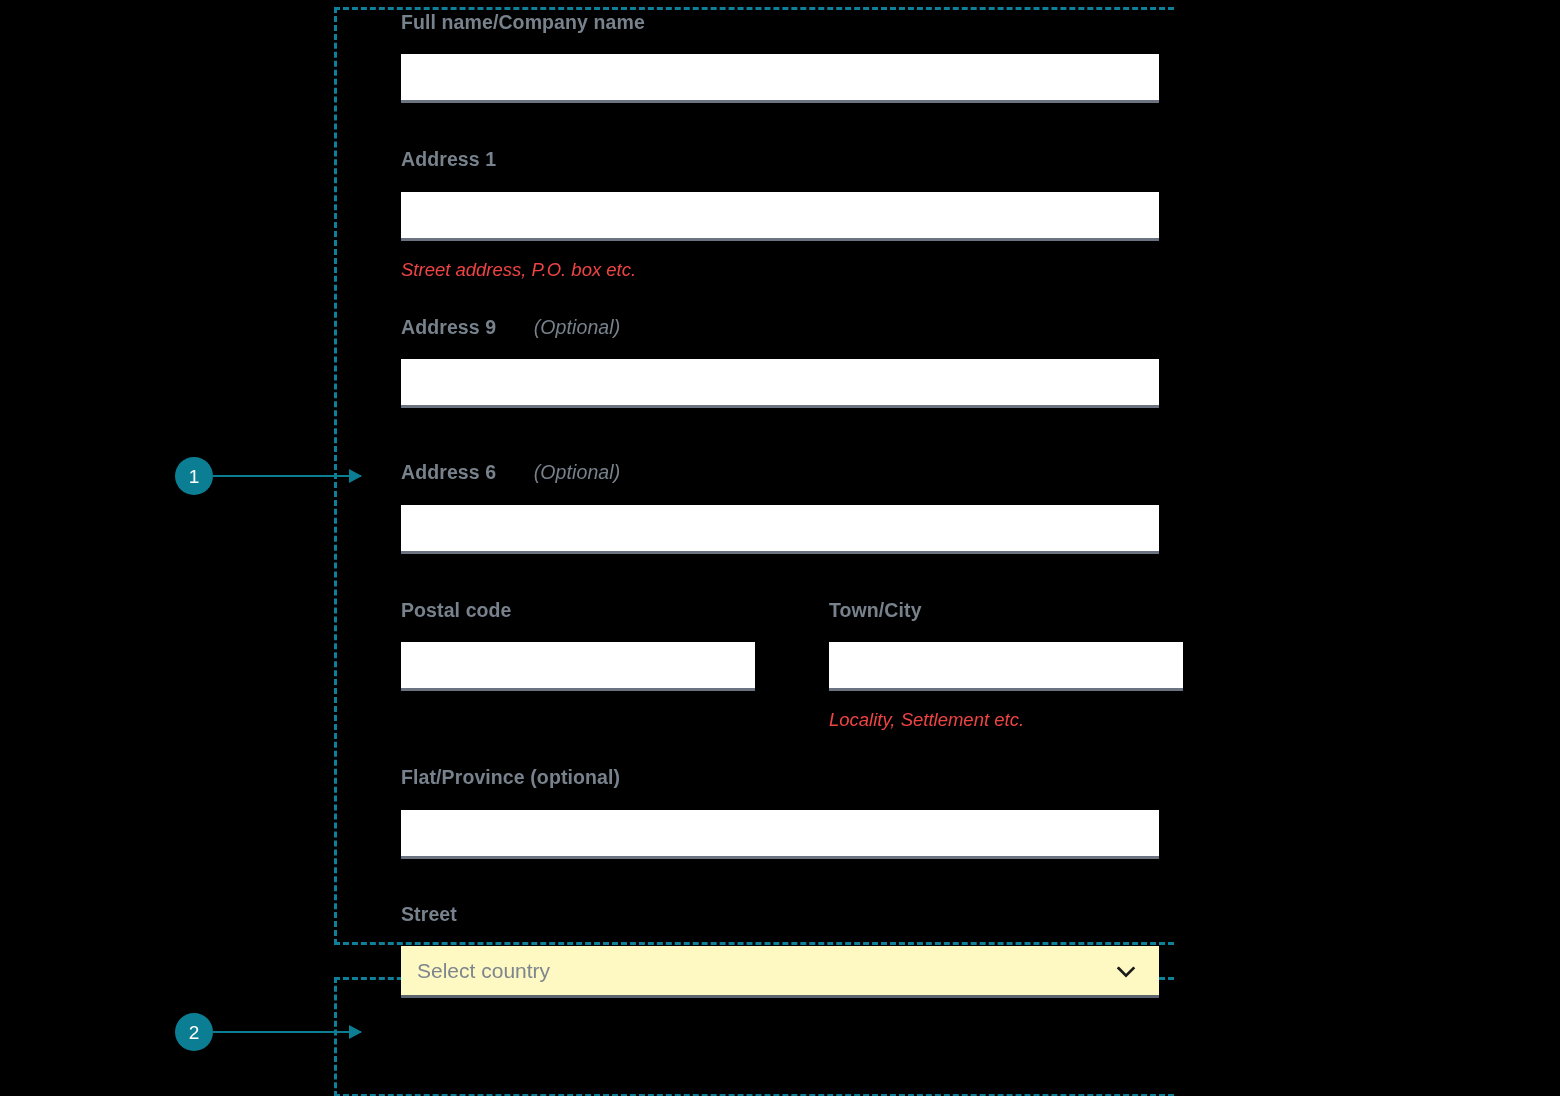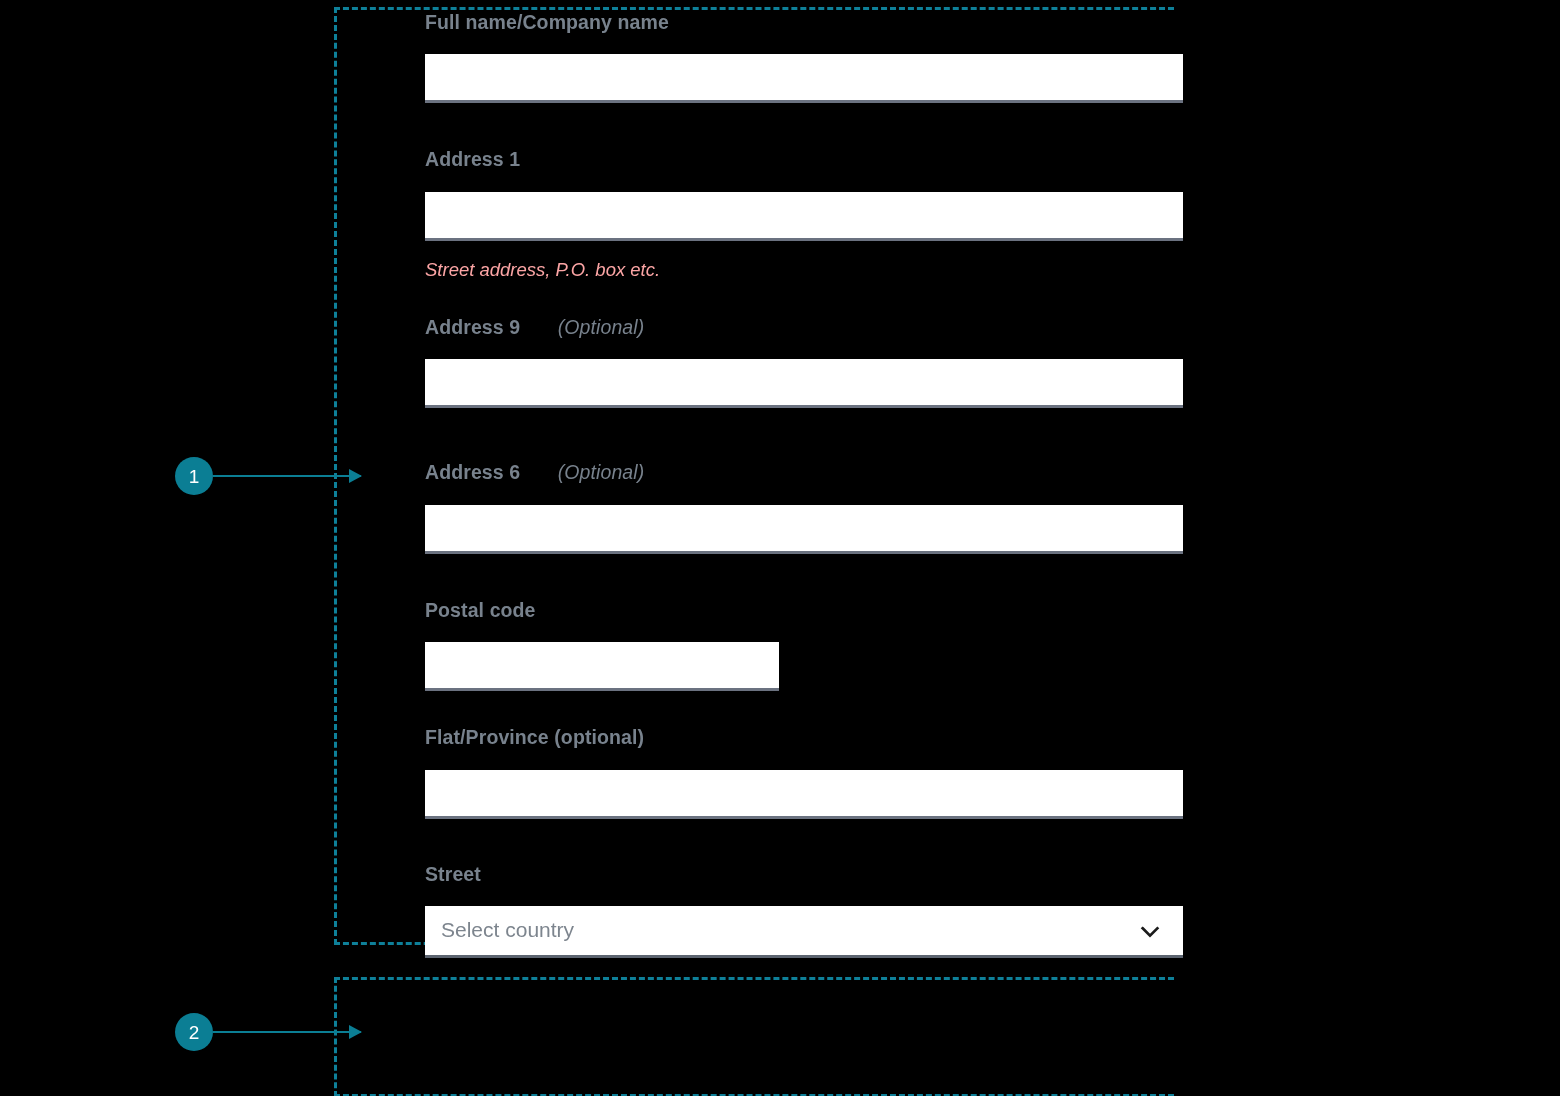--- a/index.html
+++ b/index.html
@@ -77,21 +77,21 @@
     border-left: 13px solid #0b7e94;
   }
   #callout-1 { left: 175px; top: 457px; }
   #callout-1 .callout-arrow { width: 148px; }
   #callout-2 { left: 175px; top: 1013px; }
   #callout-2 .callout-arrow { width: 148px; }
 
   
   #form-panel {
     position: absolute;
-    left: 425px;
+    left: 401px;
     top: 0;
     width: 760px;
   }
   .field-label {
     font-size: 19.5px;
     font-weight: bold;
     color: #78828d;
     letter-spacing: 0.1px;
     line-height: 1.2;
     white-space: nowrap;
@@ -110,40 +110,40 @@
     border-bottom: 3px solid #6b7280;
     font-size: 19px;
     font-family: "Liberation Sans", sans-serif;
     color: #222222;
     padding: 0 12px;
     outline: none;
   }
   .hint {
     font-size: 18.5px;
     font-style: italic;
-    color: #fca5a5;
+    color: #ef4444;
     line-height: 1.2;
     white-space: nowrap;
   }
 
   .row-pc { display: flex; gap: 28px; }
   .col-postal { width: 356px; }
   .col-town { width: 356px; margin-left: 46px; }
   .text-input.narrow { width: 354px; }
 
   
   .select-wrap {
     position: relative;
     width: 758px;
     height: 52px;
   }
   .select-box {
     width: 758px;
     height: 52px;
-    background: #ffffff;
+    background: #fef9c3;
     border: none;
     border-bottom: 3px solid #5c6470;
     display: flex;
     align-items: center;
     padding: 0 16px;
     font-size: 21px;
     color: #7d858e;
     font-family: "Liberation Sans", sans-serif;
   }
   .chevron-icon {
@@ -204,20 +204,27 @@
     <input class="text-input" type="text" placeholder="" style="">
 
     
     <div style="height:45px"></div>
     <div class="row-pc">
       <div class="col-postal">
         <label class="field-label">Postal code</label>
         <div style="height:20px"></div>
         <input class="text-input narrow" type="text" placeholder="" style="">
       </div>
+      <div class="col-town">
+        <label class="field-label">Town/City</label>
+        <div style="height:20px"></div>
+        <input class="text-input narrow" type="text" placeholder="" style="">
+        <div style="height:18px"></div>
+        <div class="hint">Locality, Settlement etc.</div>
+      </div>
     </div>
 
     
     <div style="height:35px"></div>
     <label class="field-label">Flat/Province (optional)</label>
     <div style="height:20px"></div>
     <input class="text-input" type="text" placeholder="" style="">
 
     
     <div style="height:44px"></div>

